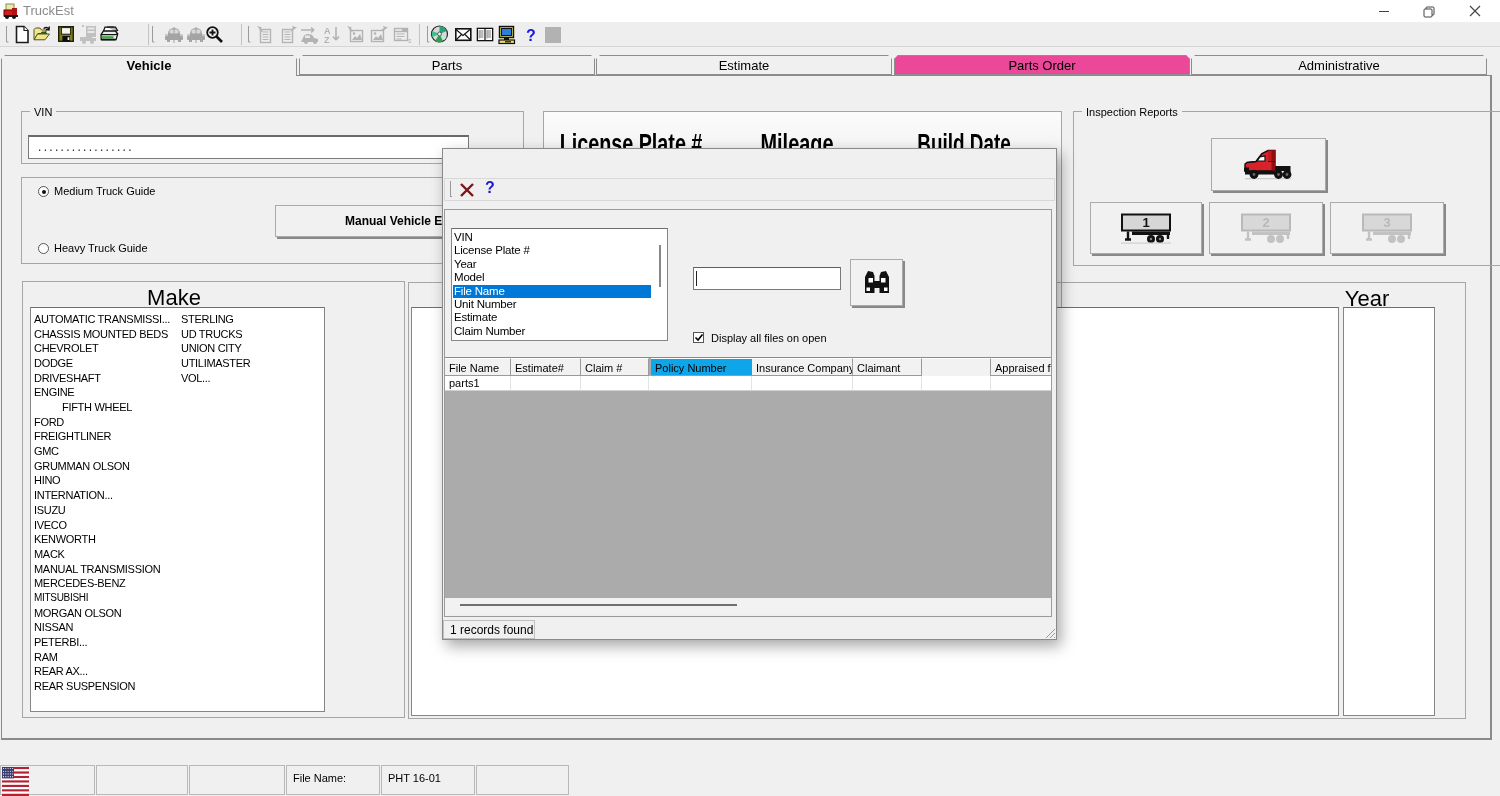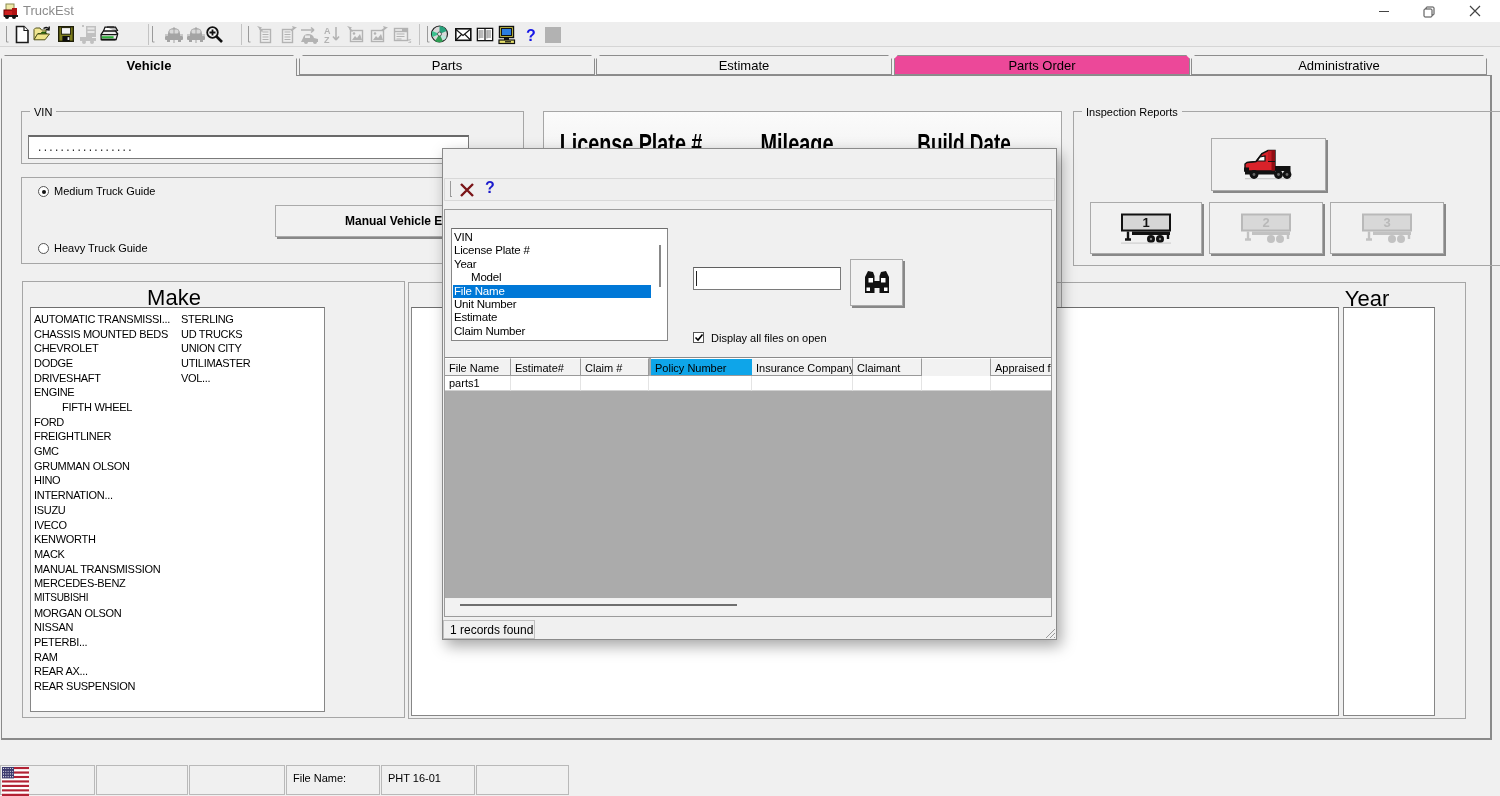--- a/index.html
+++ b/index.html
@@ -341,21 +341,21 @@
     </svg>
     <div class="abs" style="left:40px;top:0px;font-size:16px;font-weight:bold;color:#1a1acc;">?</div>
   </div>
 
   <div class="abs" style="left:1px;top:60px;width:608px;height:408px;border:1px solid #9b9b9b;background:#f0f0f0;"></div>
 
   <div class="white-list" style="left:8px;top:79px;width:217px;height:113px;font-size:11.5px;letter-spacing:-0.2px;" id="dlg-list">
       <div style="position:absolute;left:1px;top:2px;width:198px;height:13.4px;line-height:13px;padding-left:1px;">VIN</div>
       <div style="position:absolute;left:1px;top:15.4px;width:198px;height:13.4px;line-height:13px;padding-left:1px;">License Plate #</div>
       <div style="position:absolute;left:1px;top:28.8px;width:198px;height:13.4px;line-height:13px;padding-left:1px;">Year</div>
-      <div style="position:absolute;left:1px;top:42.2px;width:198px;height:13.4px;line-height:13px;padding-left:18px;">Model</div>
+      <div style="position:absolute;left:1px;top:42.2px;width:198px;height:13.4px;line-height:13px;padding-left:1px;">Model</div>
       <div style="position:absolute;left:1px;top:55.6px;width:198px;height:13.4px;line-height:13px;padding-left:1px;background:#0078d7;color:#fff;">File Name</div>
       <div style="position:absolute;left:1px;top:69px;width:198px;height:13.4px;line-height:13px;padding-left:1px;">Unit Number</div>
       <div style="position:absolute;left:1px;top:82.4px;width:198px;height:13.4px;line-height:13px;padding-left:1px;">Estimate</div>
       <div style="position:absolute;left:1px;top:95.8px;width:198px;height:13.4px;line-height:13px;padding-left:1px;">Claim Number</div>
       <div style="position:absolute;left:207px;top:16px;width:2px;height:42px;background:#888;"></div>
     </div>
 
   <div class="abs" style="left:250px;top:118px;width:148px;height:23px;background:#fff;border:1px solid #7a7a7a;border-top-color:#5f5f5f;">
     <div class="abs" style="left:2px;top:3px;width:1px;height:15px;background:#222;"></div>
   </div>

